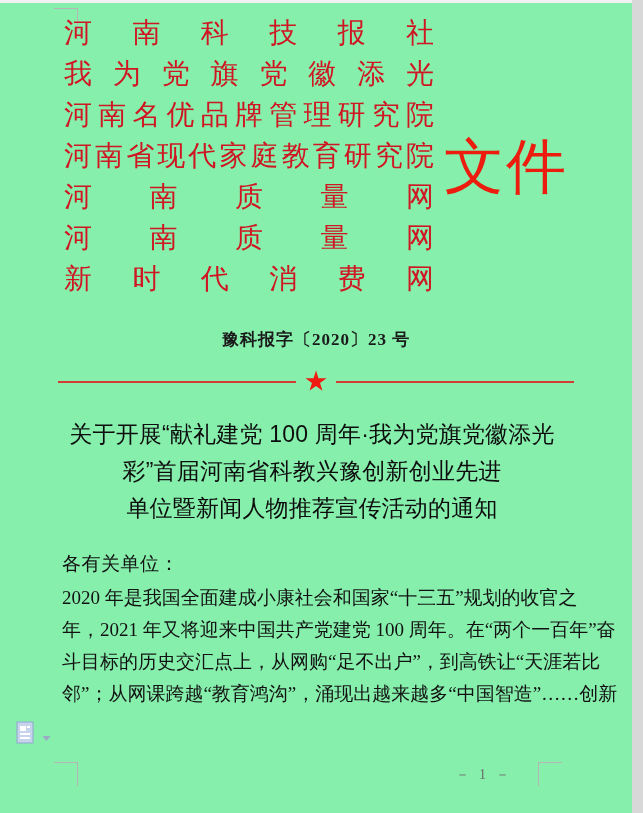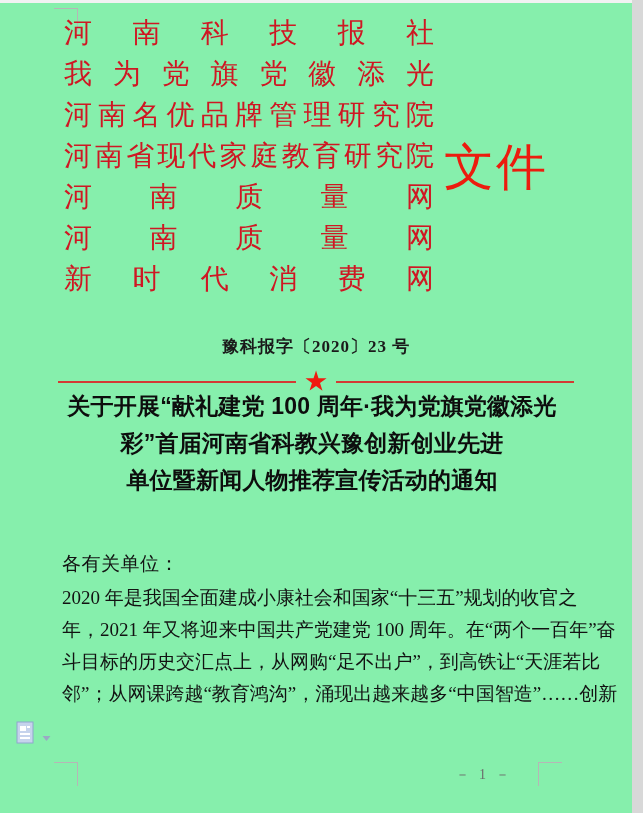--- a/index.html
+++ b/index.html
@@ -95,32 +95,32 @@
     letter-spacing: 0;
   }
   .lh-line.tight { letter-spacing: 0; }
 
   .lh-wenjian {
     position: absolute;
     left: 444px;
     top: 132px;
     color: #ec1c0e;
     font-family: "Liberation Sans", "DejaVu Sans", sans-serif;
-    font-size: 50px;
+    font-size: 60px;
     line-height: 70px;
     font-weight: 400;
     letter-spacing: 2px;
     white-space: nowrap;
   }
 
   
   .doc-number {
     position: absolute;
     left: 0;
-    top: 335px;
+    top: 328px;
     width: 632px;
     text-align: center;
     font-family: "Liberation Serif", "DejaVu Serif", serif;
     font-size: 17px;
     font-weight: bold;
     color: #1a1a1a;
     letter-spacing: 1px;
   }
 
   
@@ -149,27 +149,27 @@
     color: #f01b10;
     font-size: 24px;
     line-height: 22px;
     text-align: center;
   }
 
   
   .doc-title {
     position: absolute;
     left: 62px;
-    top: 388px;
+    top: 416px;
     width: 500px;
     text-align: center;
     font-family: "Liberation Sans", "DejaVu Sans", sans-serif;
     font-size: 23px;
     line-height: 37px;
-    font-weight: 700;
+    font-weight: 400;
     color: #0d0d0d;
     letter-spacing: 0.2px;
   }
   .doc-title .tl { display: block; white-space: nowrap; }
 
   
   .body-text {
     position: absolute;
     left: 62px;
     top: 548px;

